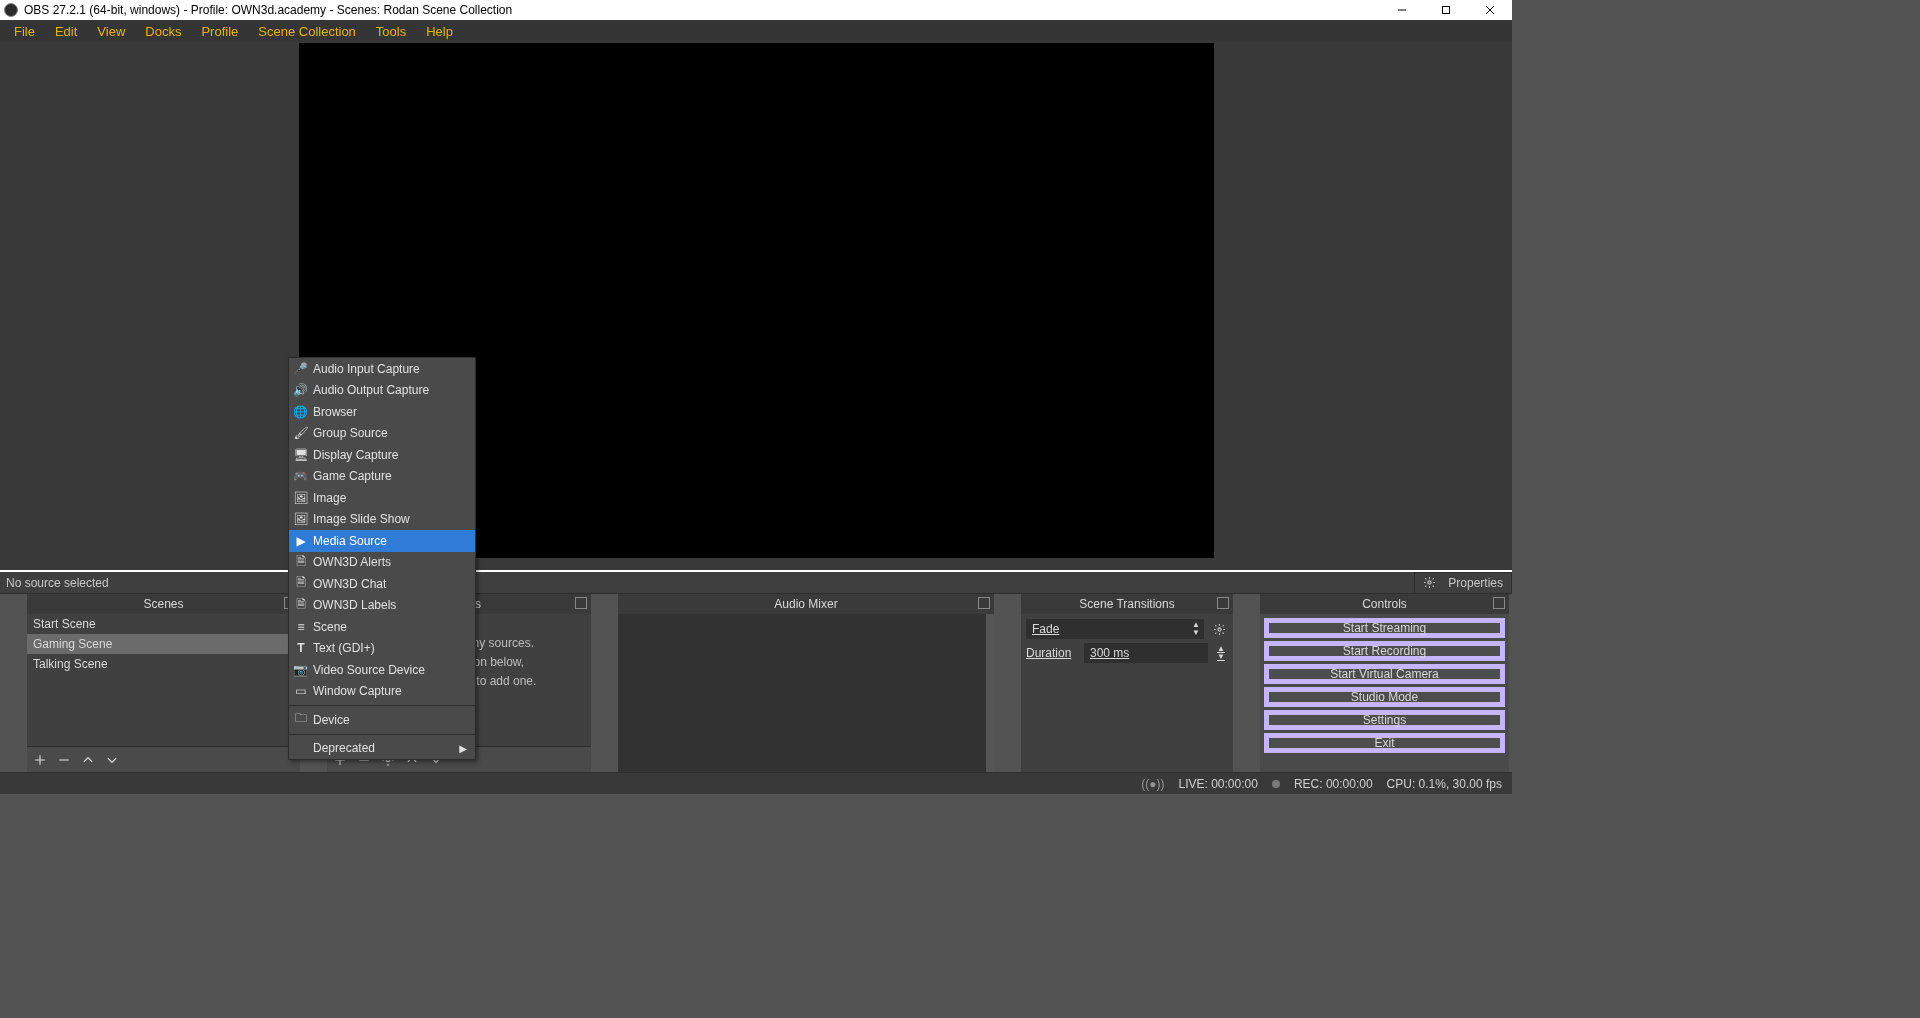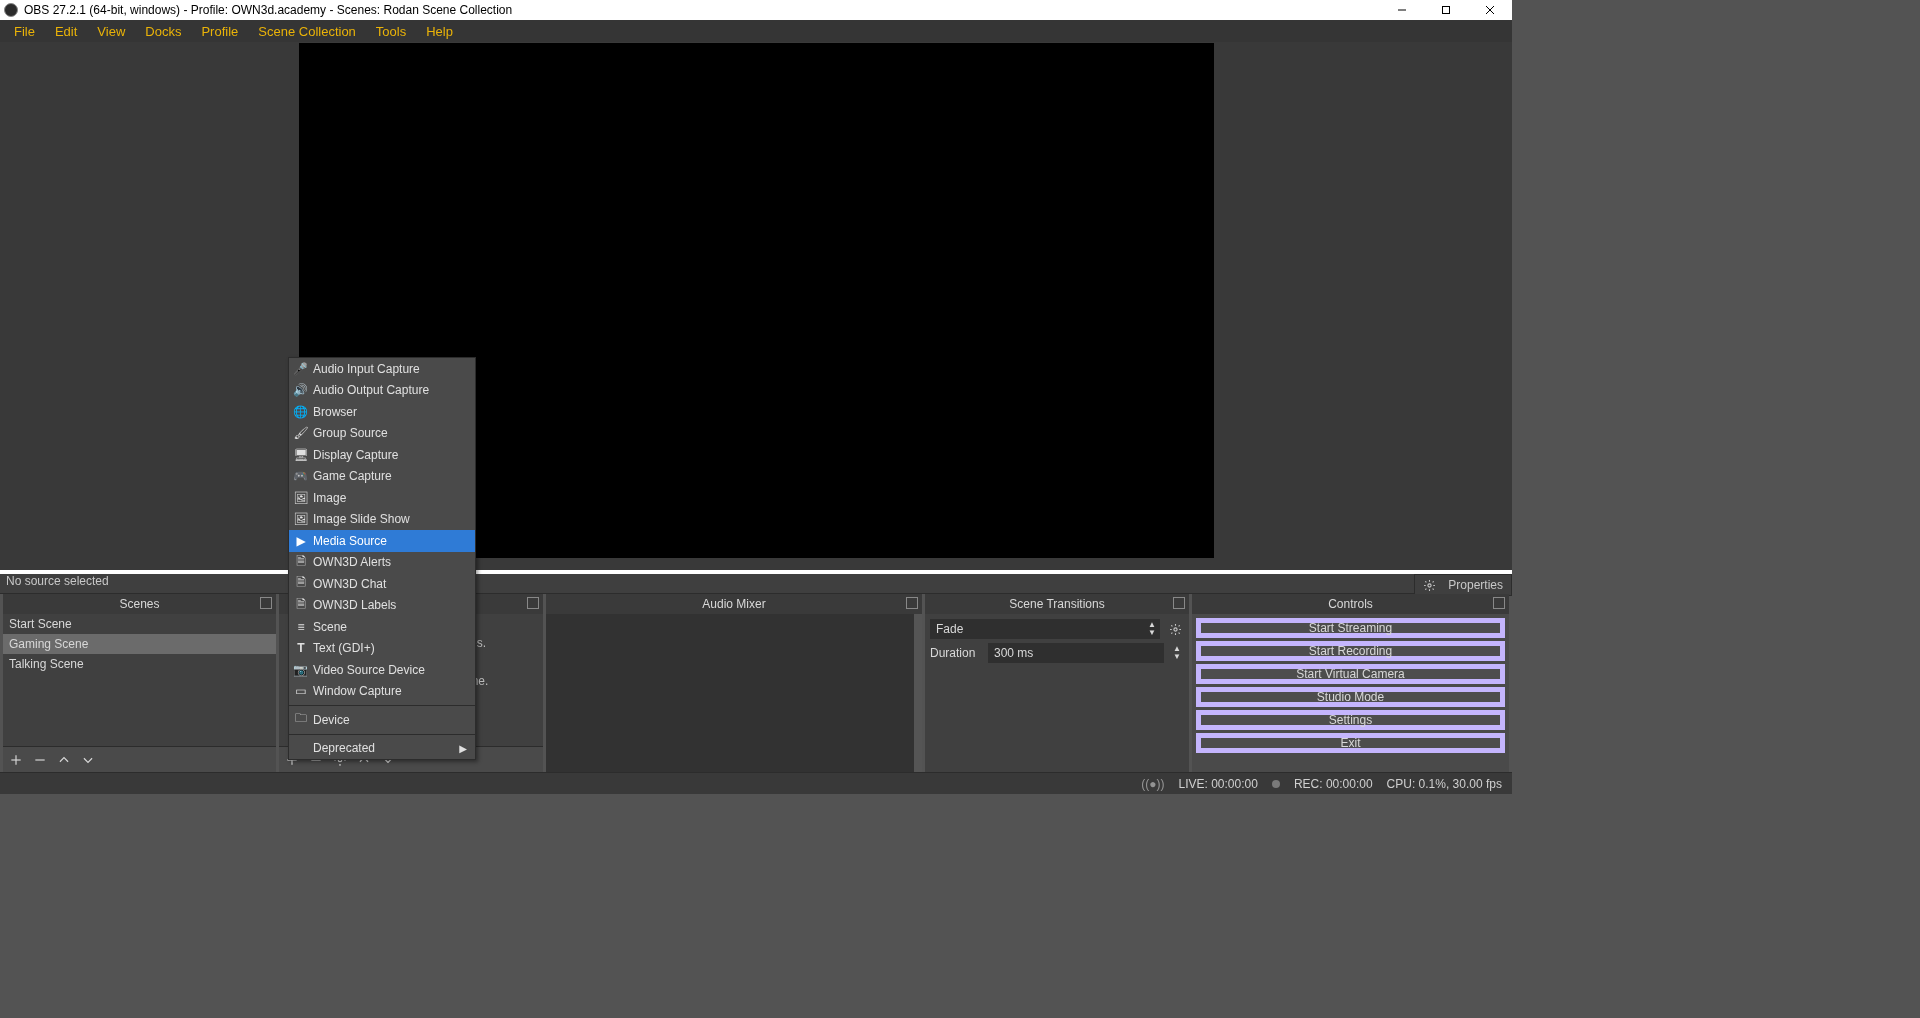--- a/index.html
+++ b/index.html
@@ -14,42 +14,42 @@
 
   
   .menubar { height: 22px; background: #353535; display: flex; align-items: center; padding: 0 4px; font-size: 13px; color:#eab308;}
   .menubar .menu-item { padding: 3px 10px; }
 
   
   .preview-wrap { height: 528px; background: #393939; display:flex; justify-content:center; align-items:flex-start; }
   .preview { width: 915px; height: 515px; background: #000; margin-top: 1px; }
 
   
-  .info-row { height: 24px; background: #3f3f3f; display:flex; align-items:flex-start; position:relative; border-top:4px solid #ffffff; border-bottom:1px solid #2c2c2c;}
+  .info-row { height: 24px; background: #3f3f3f; display:flex; align-items:center; position:relative; border-top:2px solid #ffffff; border-bottom:1px solid #2c2c2c;}
   .info-left { flex:1; padding-left: 6px; font-size:12px; color:#c8c8c8; display:flex; align-items:center; }
   .info-right { display:flex; align-items:center; gap:0; }
   .info-btn { display:flex; align-items:center; gap:12px; padding:3px 8px; background:#3f3f3f; border:1px solid #2c2c2c; font-size:12px; color:#c8c8c8; }
   .gear-svg { width:13px; height:13px; fill:none; stroke:#c8c8c8; stroke-width:2; }
 
   
   .docks { height: 178px; display:flex; gap:3px; padding:0 3px; background:#535353; }
-  .dock { background:#22c55e; display:flex; flex-direction:column; position:relative; }
+  .dock { background:#22c55e; display:flex; flex-direction:column; position:relative;margin-left:24px; }
   .dock-header { height:20px; background:#3a3a3a; display:flex; align-items:center; justify-content:center; position:relative; font-size:12px; color:#d8d8d8;}
   .dock-pop { position:absolute; right:4px; top:3px; width:12px; height:12px; border:1px solid #888; }
   .dock-body { flex:1; position:relative; background:#404040; overflow:hidden; }
   .dock-footer { height:26px; background:#4a4a4a; display:flex; align-items:center; padding:0 6px; gap:10px; border-top:1px solid #2c2c2c;}
 
   .scene-list .scene-item { padding:3px 6px; font-size:12px; color:#d8d8d8; }
   .scene-list .scene-item.selected { background:#6b6b6b; }
 
   .icon-btn-svg { width:14px; height:14px; stroke:#d8d8d8; stroke-width:2; fill:none; }
 
   .sources-body-text { padding: 20px 10px; color:#bcbcbc; font-size:12px; line-height:1.6; }
 
-  .transitions-body { padding:5px; font-size:12px; }
+  .transitions-body { padding:5px; font-size:12px;text-decoration:underline; }
   .trans-row { display:flex; align-items:center; gap:6px; margin-bottom:4px; }
   .trans-select { flex:1; background:#2f2f2f; padding:3px 6px; position:relative; height:20px;}
   .trans-spinner { width:14px; display:flex; flex-direction:column; }
   .trans-gear { width:18px; height:18px; display:flex; align-items:center; justify-content:center; }
   .trans-input { background:#2f2f2f; padding:3px 6px; flex:1; height:20px;}
   .trans-label { width:52px; }
 
   .controls-body { padding:4px; display:flex; flex-direction:column; gap:3px; }
   .ctrl-btn { background:#4d4d4d; border:5px solid #c4b5fd; height:20px; display:flex; align-items:center; justify-content:center; font-size:12px; color:#d8d8d8; }
 
@@ -183,21 +183,21 @@
   <div class="dock" style="width:376px">
     <div class="dock-header">
       <span>Audio Mixer</span>
       <div class="dock-pop"></div>
     </div>
     <div class="dock-body" style="background:#323232;">
       <div style="position:absolute; right:0; top:0; width:8px; height:100%; background:#555;"></div>
     </div>
   </div>
 
-  <div class="dock" style="width:264px">
+  <div class="dock" style="width:212px">
     <div class="dock-header">
       <span>Scene Transitions</span>
       <div class="dock-pop"></div>
     </div>
     <div class="dock-body transitions-body">
       <div class="trans-row">
         <div class="trans-select">
           <span>Fade</span>
           <span style="position:absolute; right:4px; top:2px; font-size:8px; line-height:8px;">▲<br>▼</span>
         </div>

